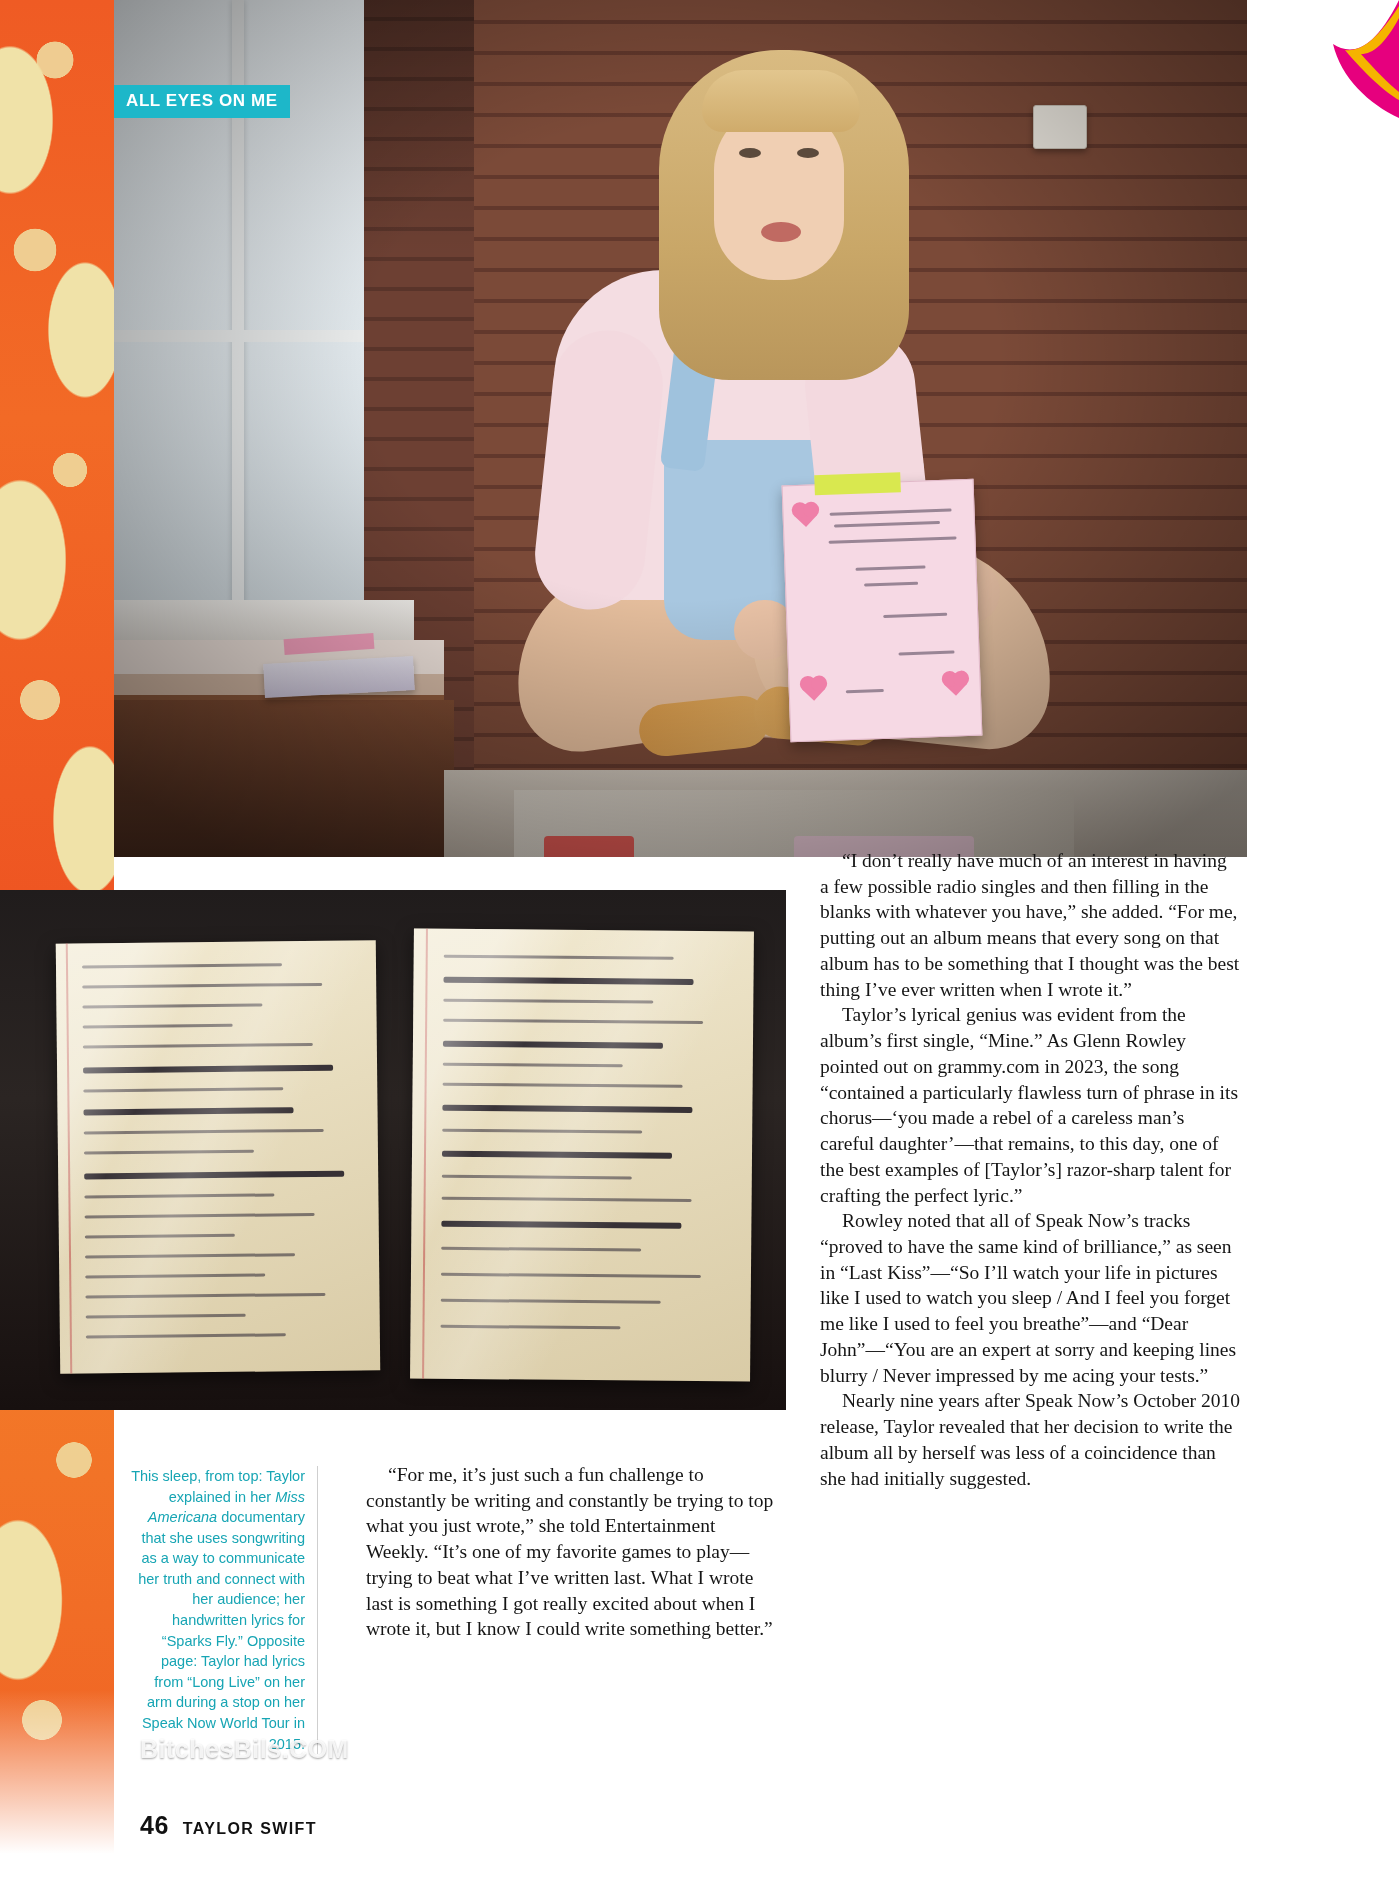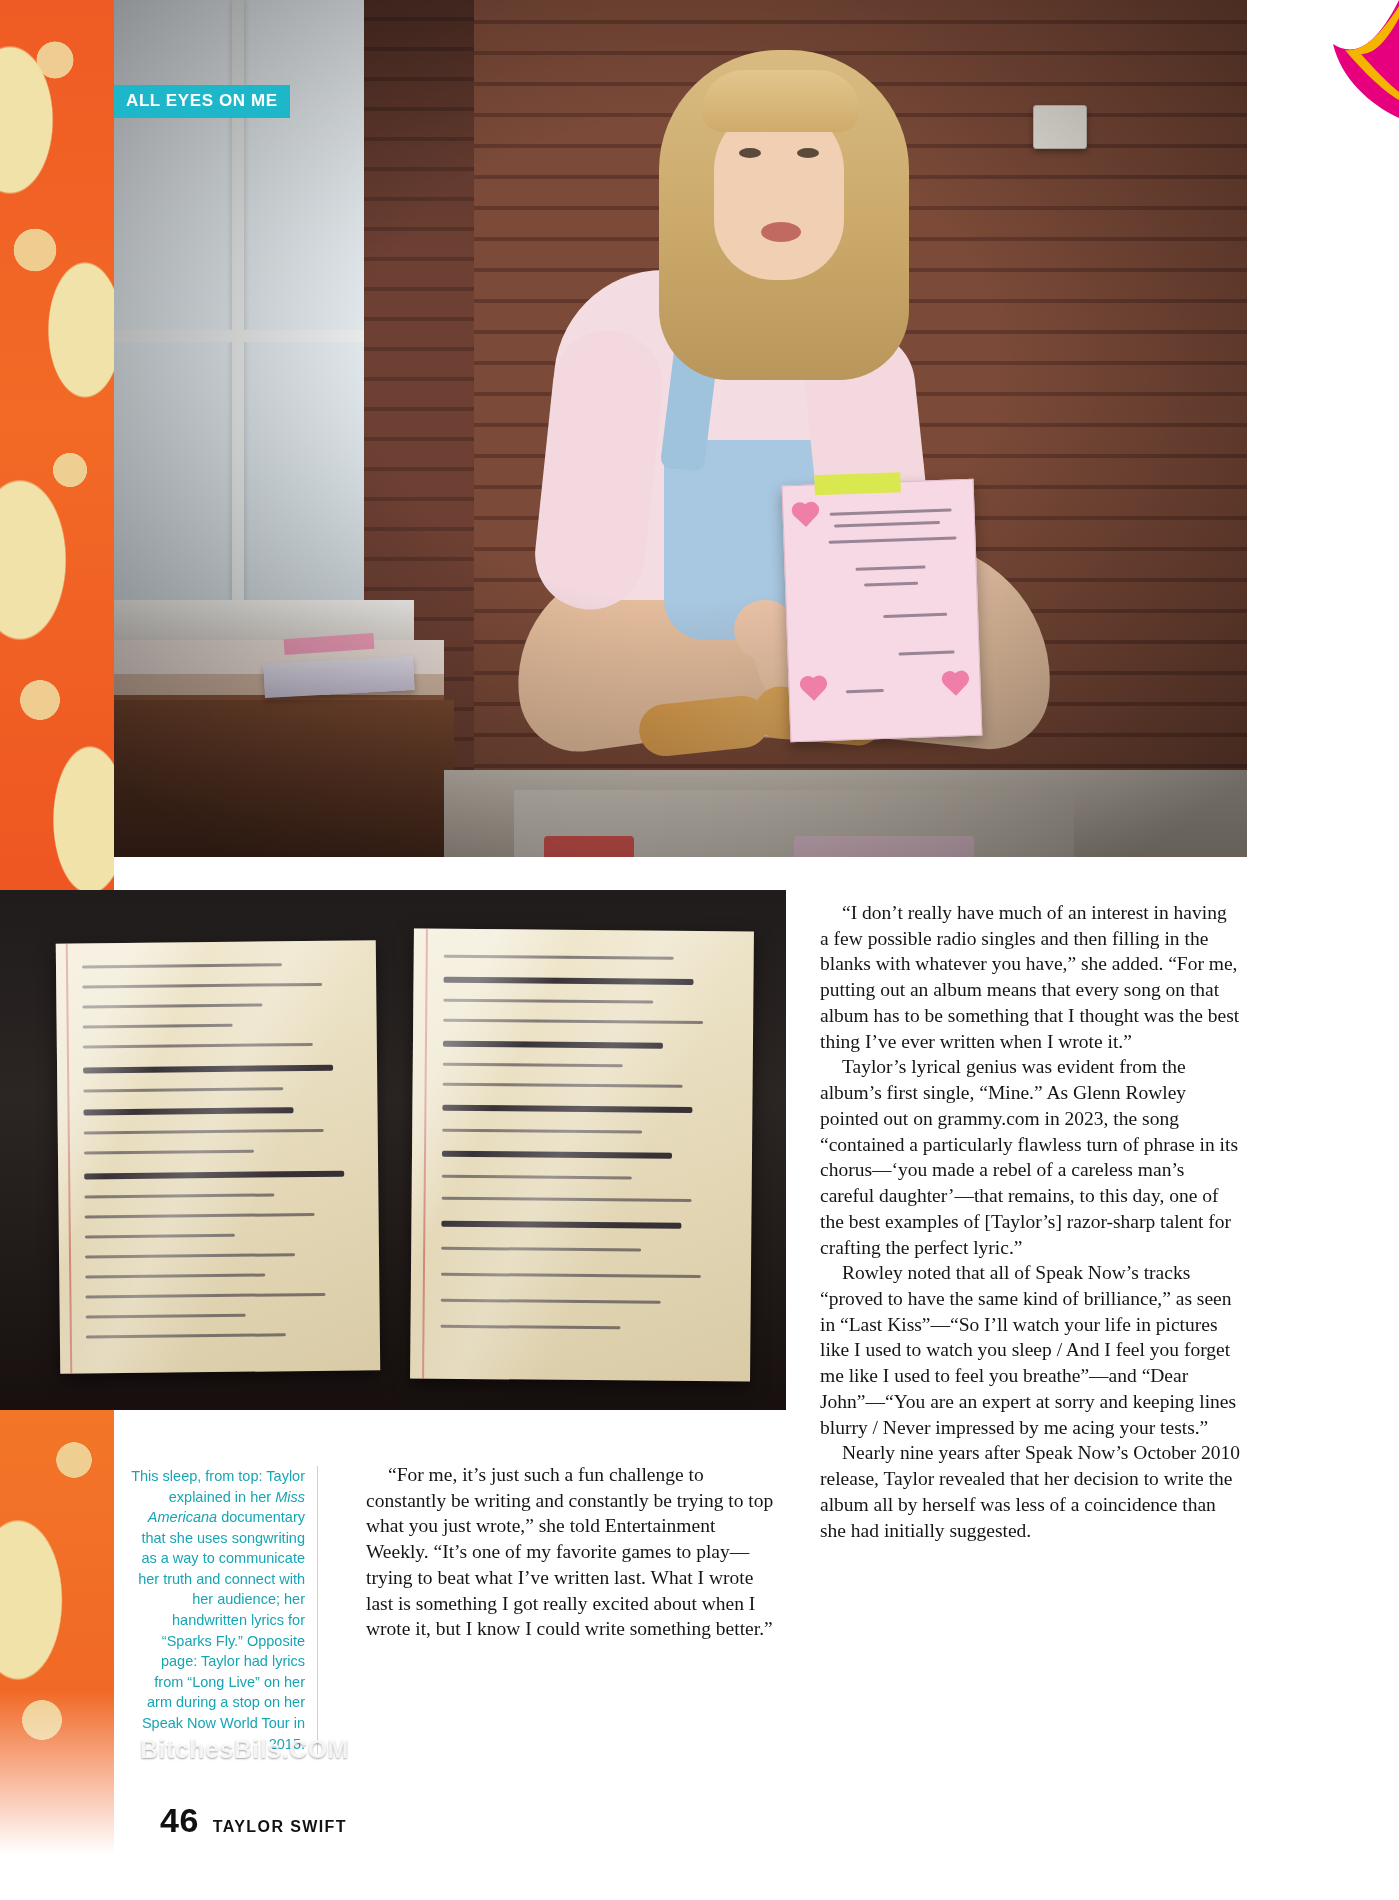--- a/index.html
+++ b/index.html
@@ -319,32 +319,32 @@
     color: #151515;
     text-align: left;
   }
   .col p { margin: 0; text-indent: 22px; }
   .col p.first { text-indent: 22px; }
 
   .col-mid {
     left: 366px; top: 1462px; width: 408px;
   }
   .col-right {
-    left: 820px; top: 900px; width: 420px;
+    left: 820px; top: 848px; width: 420px;
   }
 
   
   .folio {
     position: absolute;
     left: 140px; bottom: 60px;
     font-family: "Liberation Sans", sans-serif;
     font-weight: bold;
     color: #111;
   }
-  .folio .num { font-size: 34px; letter-spacing: .5px; margin-left: 20px; }
+  .folio .num { font-size: 25px; letter-spacing: .5px; }
   .folio .name { font-size: 16px; letter-spacing: 1.4px; margin-left: 14px; }
   .folio .row { display: flex; align-items: baseline; }
 
   
   .watermark {
     position: absolute;
     left: 140px; top: 1735px;
     font-family: "Liberation Sans", sans-serif;
     font-weight: bold;
     font-size: 25px;

